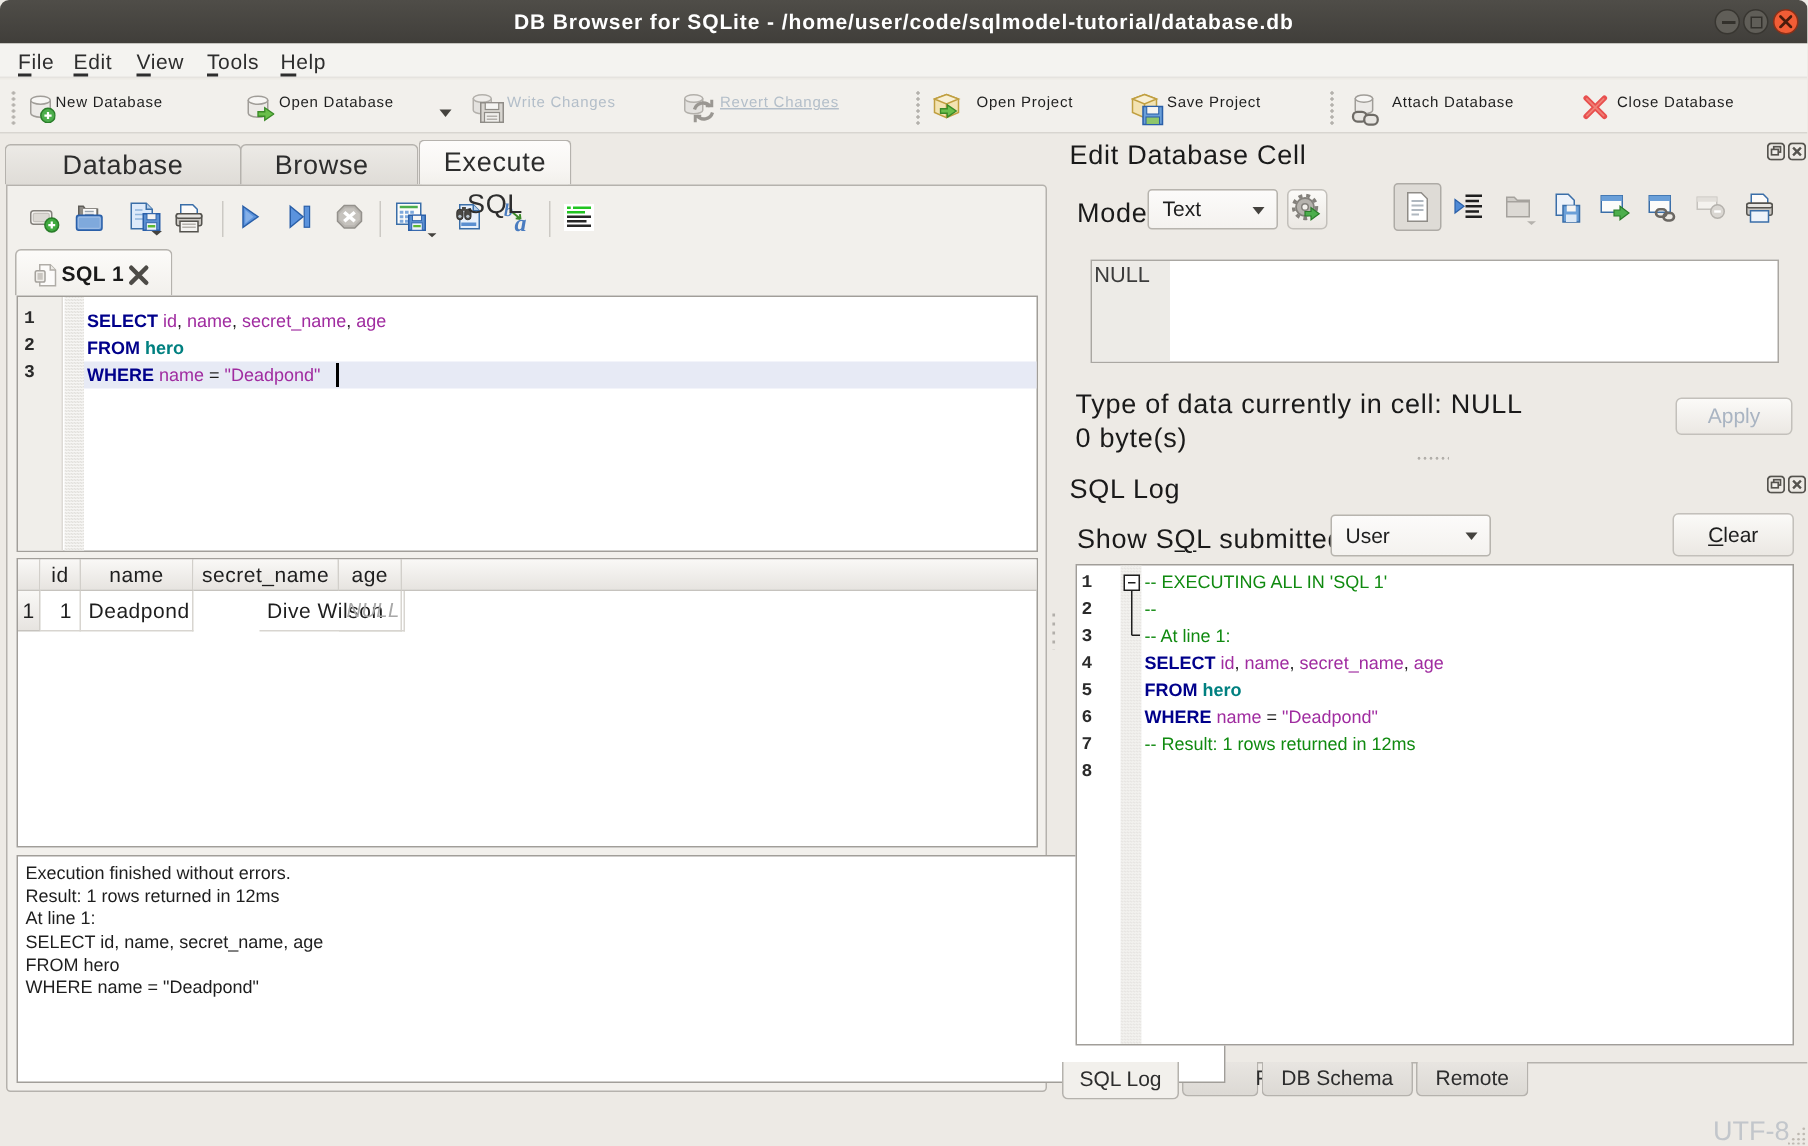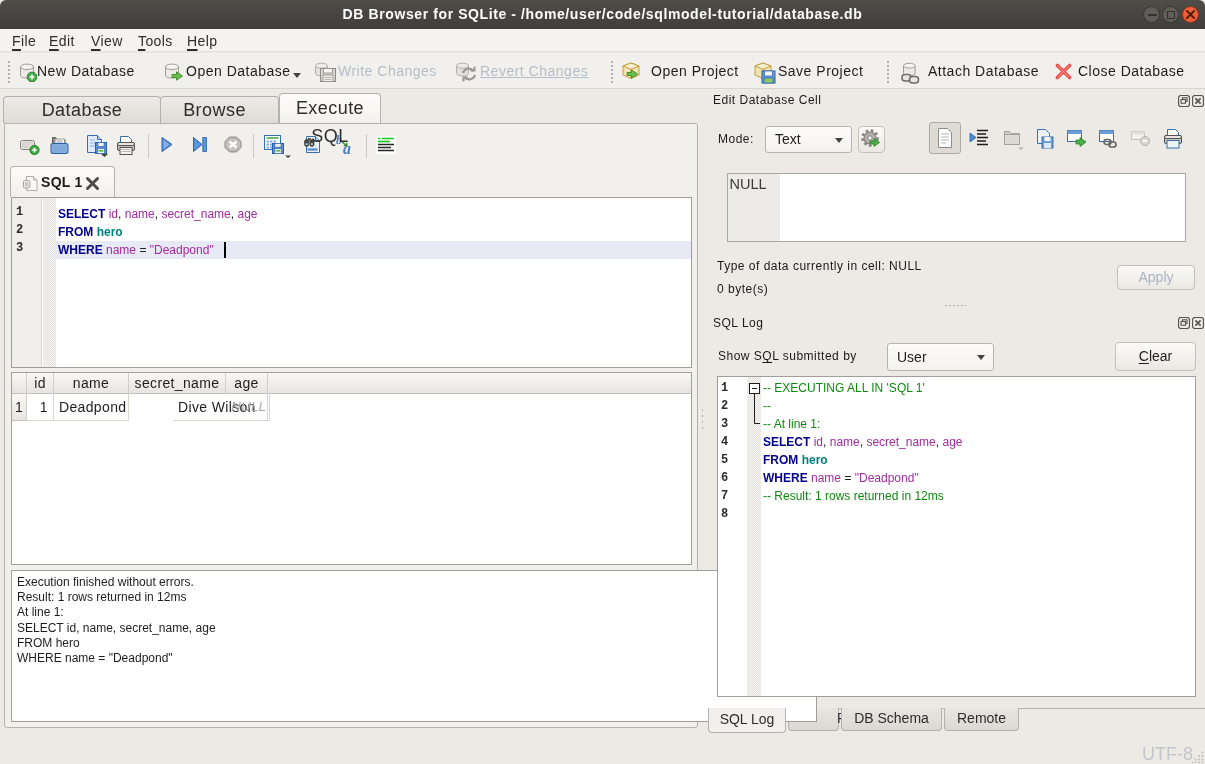--- a/index.html
+++ b/index.html
@@ -9,21 +9,21 @@
 #titlebar { left:0; top:0; width:1205px; height:29px;
   background:linear-gradient(#4f4d48,#403e3a); border-radius:6px 6px 0 0; }
 #title-text { width:100%; text-align:center; line-height:28px; color:#fff;
   font-size:14px; font-weight:bold; letter-spacing:0.6px; }
 .winbtn { top:6px; width:17px; height:17px; border-radius:50%; }
 #menubar { left:0; top:29px; width:1205px; height:23px; background:#f4f3f0; border-bottom:1px solid #e5e3df; }
 .menu-item { top:4px; font-size:14px; color:#2d2d2d; letter-spacing:0.4px; }
 .menu-item u { text-decoration-thickness:2px; text-underline-offset:3px; }
 #toolbar { left:0; top:53px; width:1205px; height:36px; background:#f2f0ec;
   border-bottom:1px solid #d8d5d0; }
-.tb-label { top:8px; font-size:14px; color:#1e1e1e; letter-spacing:0.5px; }
+.tb-label { top:8px; font-size:10px; color:#1e1e1e; letter-spacing:0.5px; }
 .tb-label.dis { color:#b3bec9; }
 .grip { top:60px; width:4px; height:24px;
   background-image:radial-gradient(circle, #b4b1ac 1px, transparent 1.2px);
   background-size:4px 4px; }
 .tab { position:absolute; border:1px solid #b5b2ad; border-bottom:none;
   border-radius:4px 4px 0 0; font-size:18px; color:#2d2d2d; text-align:center; letter-spacing:0.45px; }
 .tab.inactive { top:96px; height:27px; background:linear-gradient(#eceae6,#dfdcd7);
   line-height:26px; }
 .tab.active { top:93px; height:30px; background:linear-gradient(#fdfcfb 0%,#f7f5f2 70%,#f2f0ec 100%); line-height:28px; z-index:3; }
 #leftframe { left:4px; top:123px; width:694px; height:605px;
@@ -49,21 +49,21 @@
   border-right:1px solid #d2cfca; border-bottom:1px solid #c6c3be;
   font-size:14px; letter-spacing:0.35px; color:#1e1e1e; text-align:center; }
 .td { position:absolute; font-size:14px; letter-spacing:0.35px; color:#1e1e1e; border-right:1px solid #d8d5d0;
   border-bottom:1px solid #d8d5d0; }
 .hdots { position:absolute; height:3px; width:22px;
   background-image:radial-gradient(circle,#b2afaa 0.9px, transparent 1.1px);
   background-size:4px 3px; }
 .vdots { position:absolute; width:3px; height:26px;
   background-image:radial-gradient(circle,#b2afaa 0.9px, transparent 1.1px);
   background-size:3px 6px; }
-.dock-title { position:absolute; font-size:12px; color:#1a1a1a; letter-spacing:0.5px; }
+.dock-title { position:absolute; font-size:18px; color:#1a1a1a; letter-spacing:0.5px; }
 .combo { position:absolute; background:linear-gradient(#fcfbfa,#f4f2ef);
   border:1px solid #b7b4ae; border-radius:3px; font-size:14px; color:#1e1e1e; }
 .combo .arr { position:absolute; right:8px; top:50%; margin-top:-2px;
   width:0; height:0; border-left:4px solid transparent; border-right:4px solid transparent;
   border-top:5px solid #44423e; }
 .btn { position:absolute; background:linear-gradient(#fbfaf8,#ebe8e3);
   border:1px solid #c3c0bb; border-radius:4px; text-align:center; font-size:14px; }
 .btab { position:absolute; border:1px solid #b5b2ad; border-top:none;
   border-radius:0 0 4px 4px; font-size:14px; color:#2d2d2d; text-align:center; }
 .btab.inactive { background:linear-gradient(#e8e5e1,#dcd9d4); }

